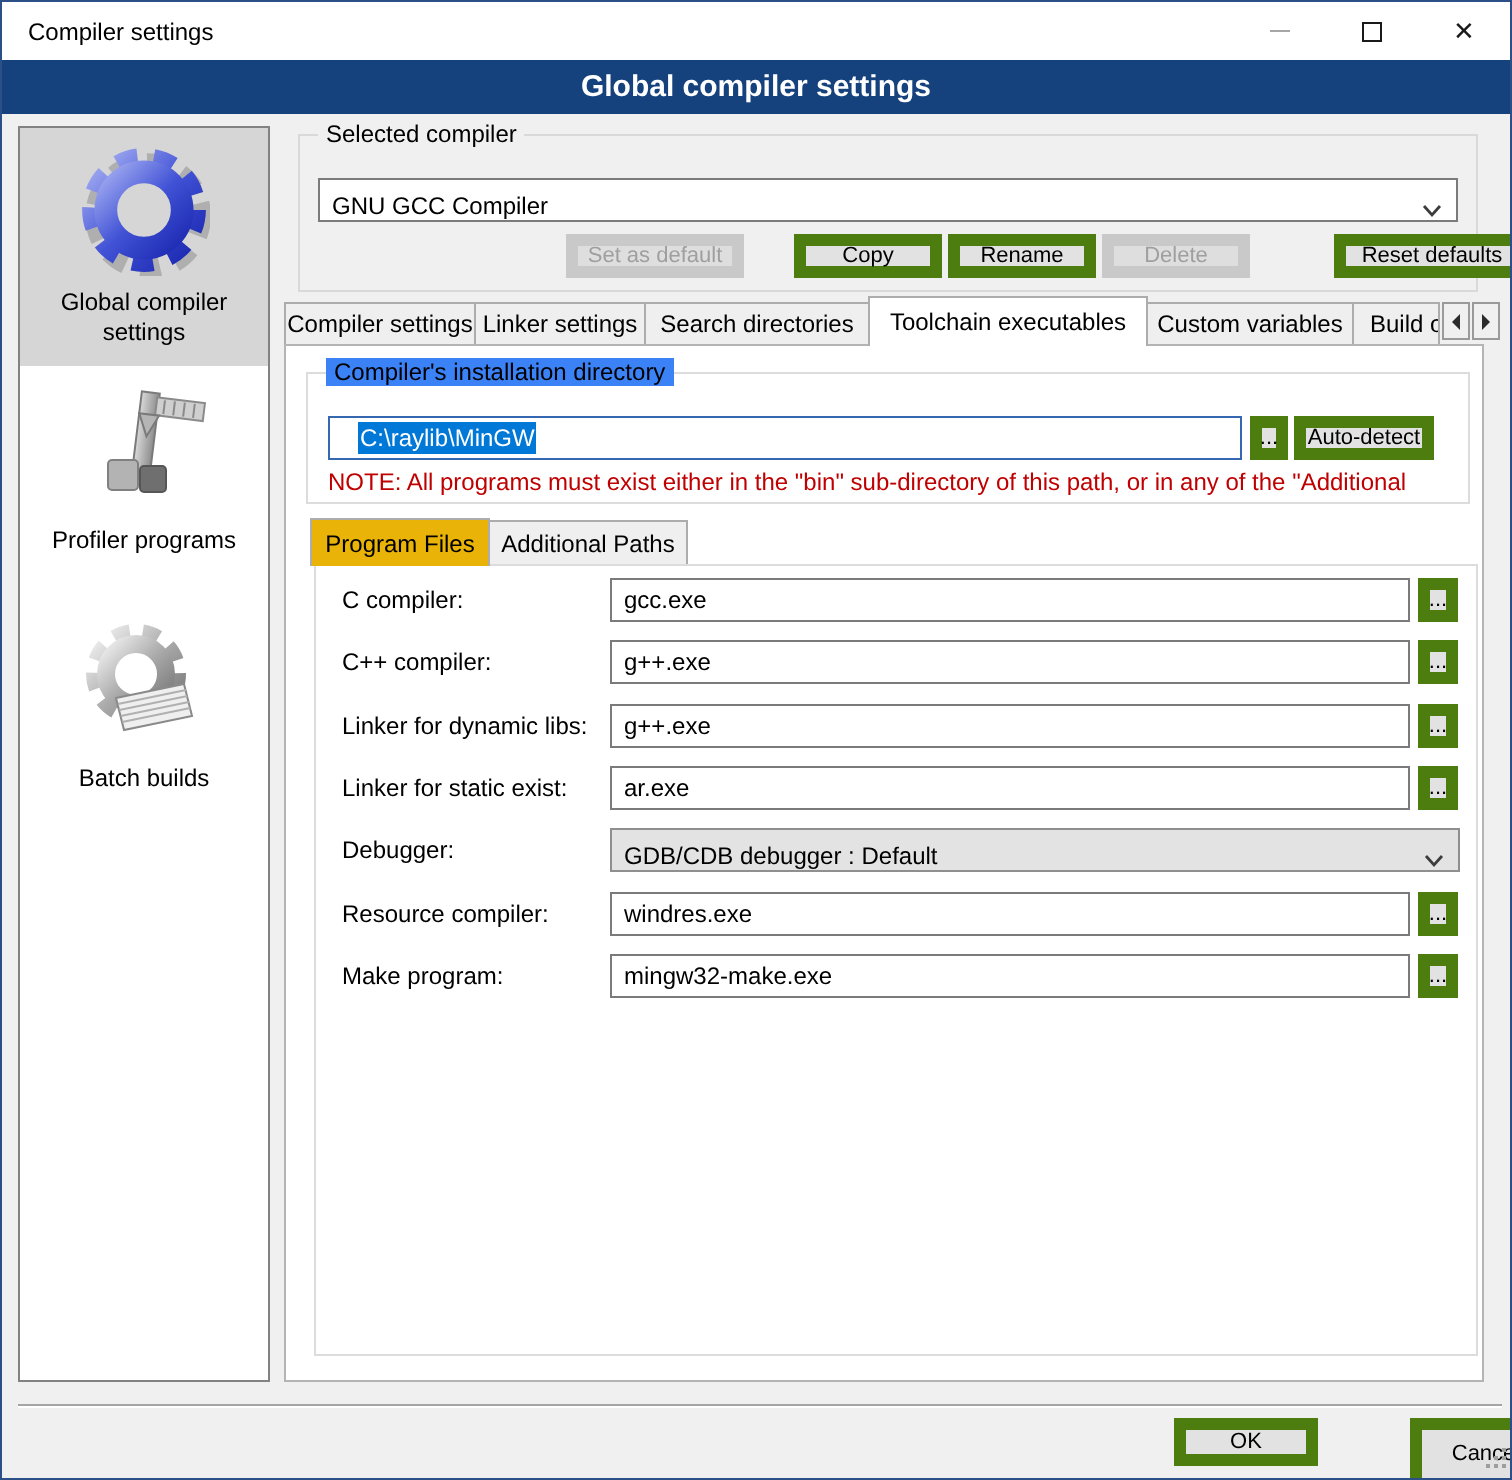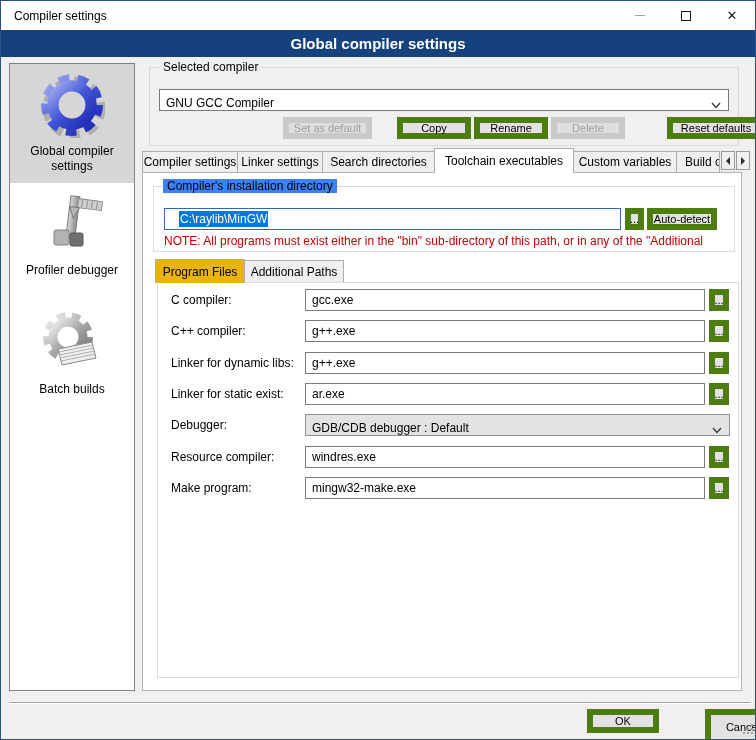--- a/index.html
+++ b/index.html
@@ -157,21 +157,21 @@
           <g transform="rotate(7 32 28)">
             <rect x="28" y="4" width="9" height="42" fill="url(#cg)" stroke="#7a7a7a" stroke-width="1"></rect>
             <rect x="36" y="6" width="24" height="9" fill="#cfcfcf" stroke="#8a8a8a" stroke-width="1"></rect>
             <path d="M40 7 v7 M45 7 v7 M50 7 v7 M55 7 v7" stroke="#8a8a8a" stroke-width="1"></path>
             <polygon points="28,15 38,15 33,26" fill="#b5b5b5" stroke="#7a7a7a" stroke-width="1"></polygon>
           </g>
           <rect x="14" y="38" width="15" height="15" rx="2" fill="#b3b3b3" stroke="#808080"></rect>
           <rect x="30" y="41" width="13" height="13" rx="2" fill="#6f6f6f" stroke="#565656"></rect>
         </svg>
       </div>
-      <div class="lbl">Profiler debugger</div>
+      <div class="lbl">Profiler programs</div>
     </div>
     <div class="side-item">
       <div class="icon-box">
         <svg width="64" height="64" viewBox="0 0 64 64">
           <defs>
             <linearGradient id="gg" x1="0" y1="0" x2="1" y2="1">
               <stop offset="0" stop-color="#ededed"></stop>
                 <stop offset="0.5" stop-color="#ababab"></stop>
                 <stop offset="1" stop-color="#787878"></stop>
             </linearGradient>

